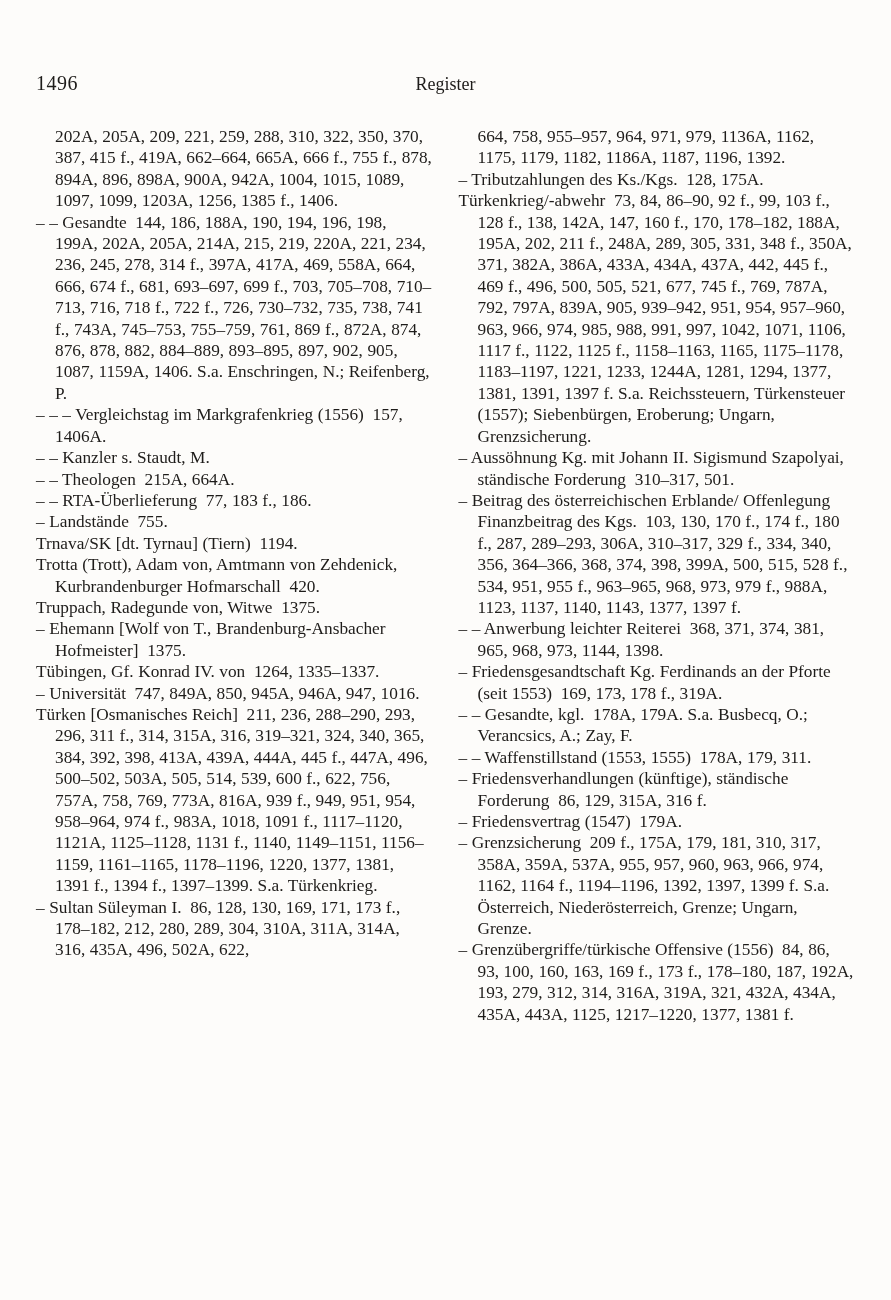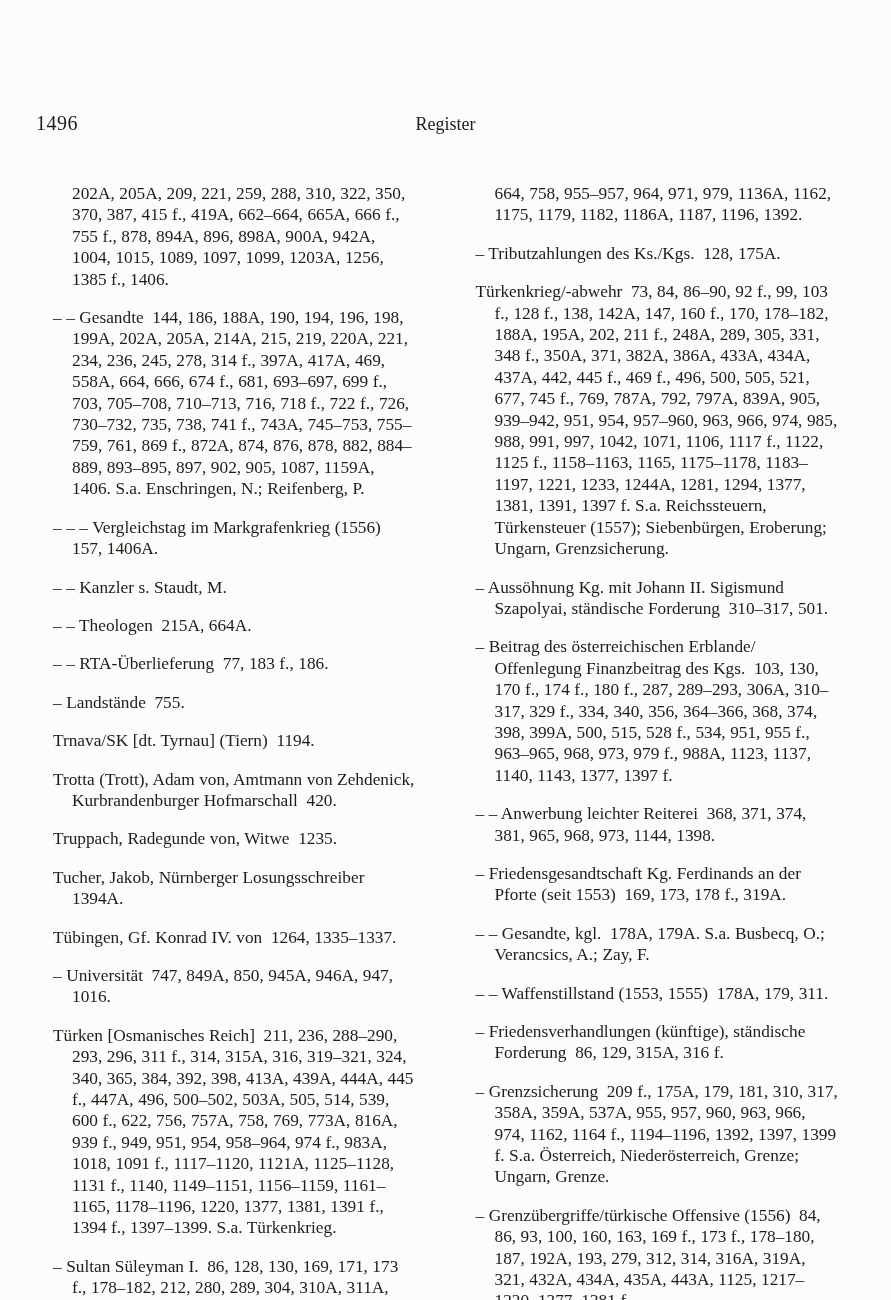--- a/index.html
+++ b/index.html
@@ -11,52 +11,51 @@
     width: 891px;
     height: 1300px;
     overflow: hidden;
     font-family: "Liberation Serif", "DejaVu Serif", serif;
     color: #1e1c1a;
   }
   .page {
     box-sizing: border-box;
     width: 891px;
     height: 1300px;
-    padding: 96px 36px 32px 36px;
+    padding: 72px 36px 32px 36px;
   }
   .page-header {
     position: relative;
     height: 30px;
     margin-bottom: 24px;
   }
   .page-num {
     position: absolute;
     left: 0;
     top: 0;
     font-size: 20px;
     letter-spacing: 0.5px;
   }
   .running-head {
     display: block;
     text-align: center;
     font-size: 18px;
     padding-top: 2px;
-    margin-top: 16px;
   }
   .columns {
     display: flex;
     gap: 26px;
     align-items: flex-start;
   }
   .column {
     flex: 1 1 0;
     min-width: 0;
   }
   .entry {
-    margin: 17px;
+    margin: 0;
     font-size: 17.3px;
     line-height: 21.4px;
     text-align: left;
     padding-left: 19px;
     text-indent: -19px;
     word-spacing: 0.2px;
   }
   .entry.continuation {
     text-indent: 0;
   }
@@ -73,35 +72,36 @@
     <div class="column" id="col-left">
         <p class="entry continuation">202A, 205A, 209, 221, 259, 288, 310, 322, 350, 370, 387, 415 f., 419A, 662–664, 665A, 666 f., 755 f., 878, 894A, 896, 898A, 900A, 942A, 1004, 1015, 1089, 1097, 1099, 1203A, 1256, 1385 f., 1406.</p>
         <p class="entry">– – Gesandte 144, 186, 188A, 190, 194, 196, 198, 199A, 202A, 205A, 214A, 215, 219, 220A, 221, 234, 236, 245, 278, 314 f., 397A, 417A, 469, 558A, 664, 666, 674 f., 681, 693–697, 699 f., 703, 705–708, 710–713, 716, 718 f., 722 f., 726, 730–732, 735, 738, 741 f., 743A, 745–753, 755–759, 761, 869 f., 872A, 874, 876, 878, 882, 884–889, 893–895, 897, 902, 905, 1087, 1159A, 1406. S.a. Enschringen, N.; Reifenberg, P.</p>
         <p class="entry">– – – Vergleichstag im Markgrafenkrieg (1556) 157, 1406A.</p>
         <p class="entry">– – Kanzler s. Staudt, M.</p>
         <p class="entry">– – Theologen 215A, 664A.</p>
         <p class="entry">– – RTA-Überlieferung 77, 183 f., 186.</p>
         <p class="entry">– Landstände 755.</p>
         <p class="entry">Trnava/SK [dt. Tyrnau] (Tiern) 1194.</p>
         <p class="entry">Trotta (Trott), Adam von, Amtmann von Zehdenick, Kurbrandenburger Hofmarschall 420.</p>
-        <p class="entry">Truppach, Radegunde von, Witwe 1235.</p>
-        <p class="entry">Tucher, Jakob, Nürnberger Losungsschreiber 1394A.</p>
+        <p class="entry">Truppach, Radegunde von, Witwe 1375.</p>
+        <p class="entry">– Ehemann [Wolf von T., Brandenburg-Ansbacher Hofmeister] 1375.</p>
         <p class="entry">Tübingen, Gf. Konrad IV. von 1264, 1335–1337.</p>
         <p class="entry">– Universität 747, 849A, 850, 945A, 946A, 947, 1016.</p>
         <p class="entry">Türken [Osmanisches Reich] 211, 236, 288–290, 293, 296, 311 f., 314, 315A, 316, 319–321, 324, 340, 365, 384, 392, 398, 413A, 439A, 444A, 445 f., 447A, 496, 500–502, 503A, 505, 514, 539, 600 f., 622, 756, 757A, 758, 769, 773A, 816A, 939 f., 949, 951, 954, 958–964, 974 f., 983A, 1018, 1091 f., 1117–1120, 1121A, 1125–1128, 1131 f., 1140, 1149–1151, 1156–1159, 1161–1165, 1178–1196, 1220, 1377, 1381, 1391 f., 1394 f., 1397–1399. S.a. Türkenkrieg.</p>
         <p class="entry">– Sultan Süleyman I. 86, 128, 130, 169, 171, 173 f., 178–182, 212, 280, 289, 304, 310A, 311A, 314A, 316, 435A, 496, 502A, 622,</p>
       </div>
     <div class="column" id="col-right">
         <p class="entry continuation">664, 758, 955–957, 964, 971, 979, 1136A, 1162, 1175, 1179, 1182, 1186A, 1187, 1196, 1392.</p>
         <p class="entry">– Tributzahlungen des Ks./Kgs. 128, 175A.</p>
         <p class="entry">Türkenkrieg/-abwehr 73, 84, 86–90, 92 f., 99, 103 f., 128 f., 138, 142A, 147, 160 f., 170, 178–182, 188A, 195A, 202, 211 f., 248A, 289, 305, 331, 348 f., 350A, 371, 382A, 386A, 433A, 434A, 437A, 442, 445 f., 469 f., 496, 500, 505, 521, 677, 745 f., 769, 787A, 792, 797A, 839A, 905, 939–942, 951, 954, 957–960, 963, 966, 974, 985, 988, 991, 997, 1042, 1071, 1106, 1117 f., 1122, 1125 f., 1158–1163, 1165, 1175–1178, 1183–1197, 1221, 1233, 1244A, 1281, 1294, 1377, 1381, 1391, 1397 f. S.a. Reichssteuern, Türkensteuer (1557); Siebenbürgen, Eroberung; Ungarn, Grenzsicherung.</p>
         <p class="entry">– Aussöhnung Kg. mit Johann II. Sigismund Szapolyai, ständische Forderung 310–317, 501.</p>
         <p class="entry">– Beitrag des österreichischen Erblande/ Offenlegung Finanzbeitrag des Kgs. 103, 130, 170 f., 174 f., 180 f., 287, 289–293, 306A, 310–317, 329 f., 334, 340, 356, 364–366, 368, 374, 398, 399A, 500, 515, 528 f., 534, 951, 955 f., 963–965, 968, 973, 979 f., 988A, 1123, 1137, 1140, 1143, 1377, 1397 f.</p>
         <p class="entry">– – Anwerbung leichter Reiterei 368, 371, 374, 381, 965, 968, 973, 1144, 1398.</p>
         <p class="entry">– Friedensgesandtschaft Kg. Ferdinands an der Pforte (seit 1553) 169, 173, 178 f., 319A.</p>
         <p class="entry">– – Gesandte, kgl. 178A, 179A. S.a. Busbecq, O.; Verancsics, A.; Zay, F.</p>
         <p class="entry">– – Waffenstillstand (1553, 1555) 178A, 179, 311.</p>
         <p class="entry">– Friedensverhandlungen (künftige), ständische Forderung 86, 129, 315A, 316 f.</p>
+        <p class="entry">– Friedensvertrag (1547) 179A.</p>
         <p class="entry">– Grenzsicherung 209 f., 175A, 179, 181, 310, 317, 358A, 359A, 537A, 955, 957, 960, 963, 966, 974, 1162, 1164 f., 1194–1196, 1392, 1397, 1399 f. S.a. Österreich, Niederösterreich, Grenze; Ungarn, Grenze.</p>
         <p class="entry">– Grenzübergriffe/türkische Offensive (1556) 84, 86, 93, 100, 160, 163, 169 f., 173 f., 178–180, 187, 192A, 193, 279, 312, 314, 316A, 319A, 321, 432A, 434A, 435A, 443A, 1125, 1217–1220, 1377, 1381 f.</p>
       </div>
   </div>
 </div>
 
 </body></html>

